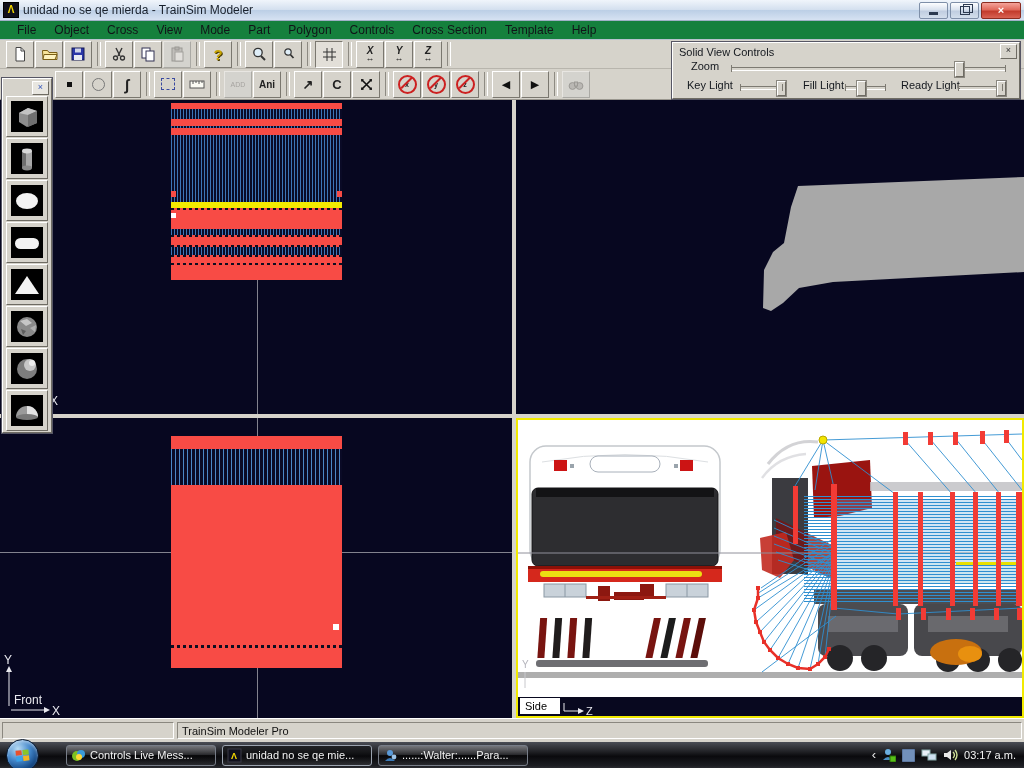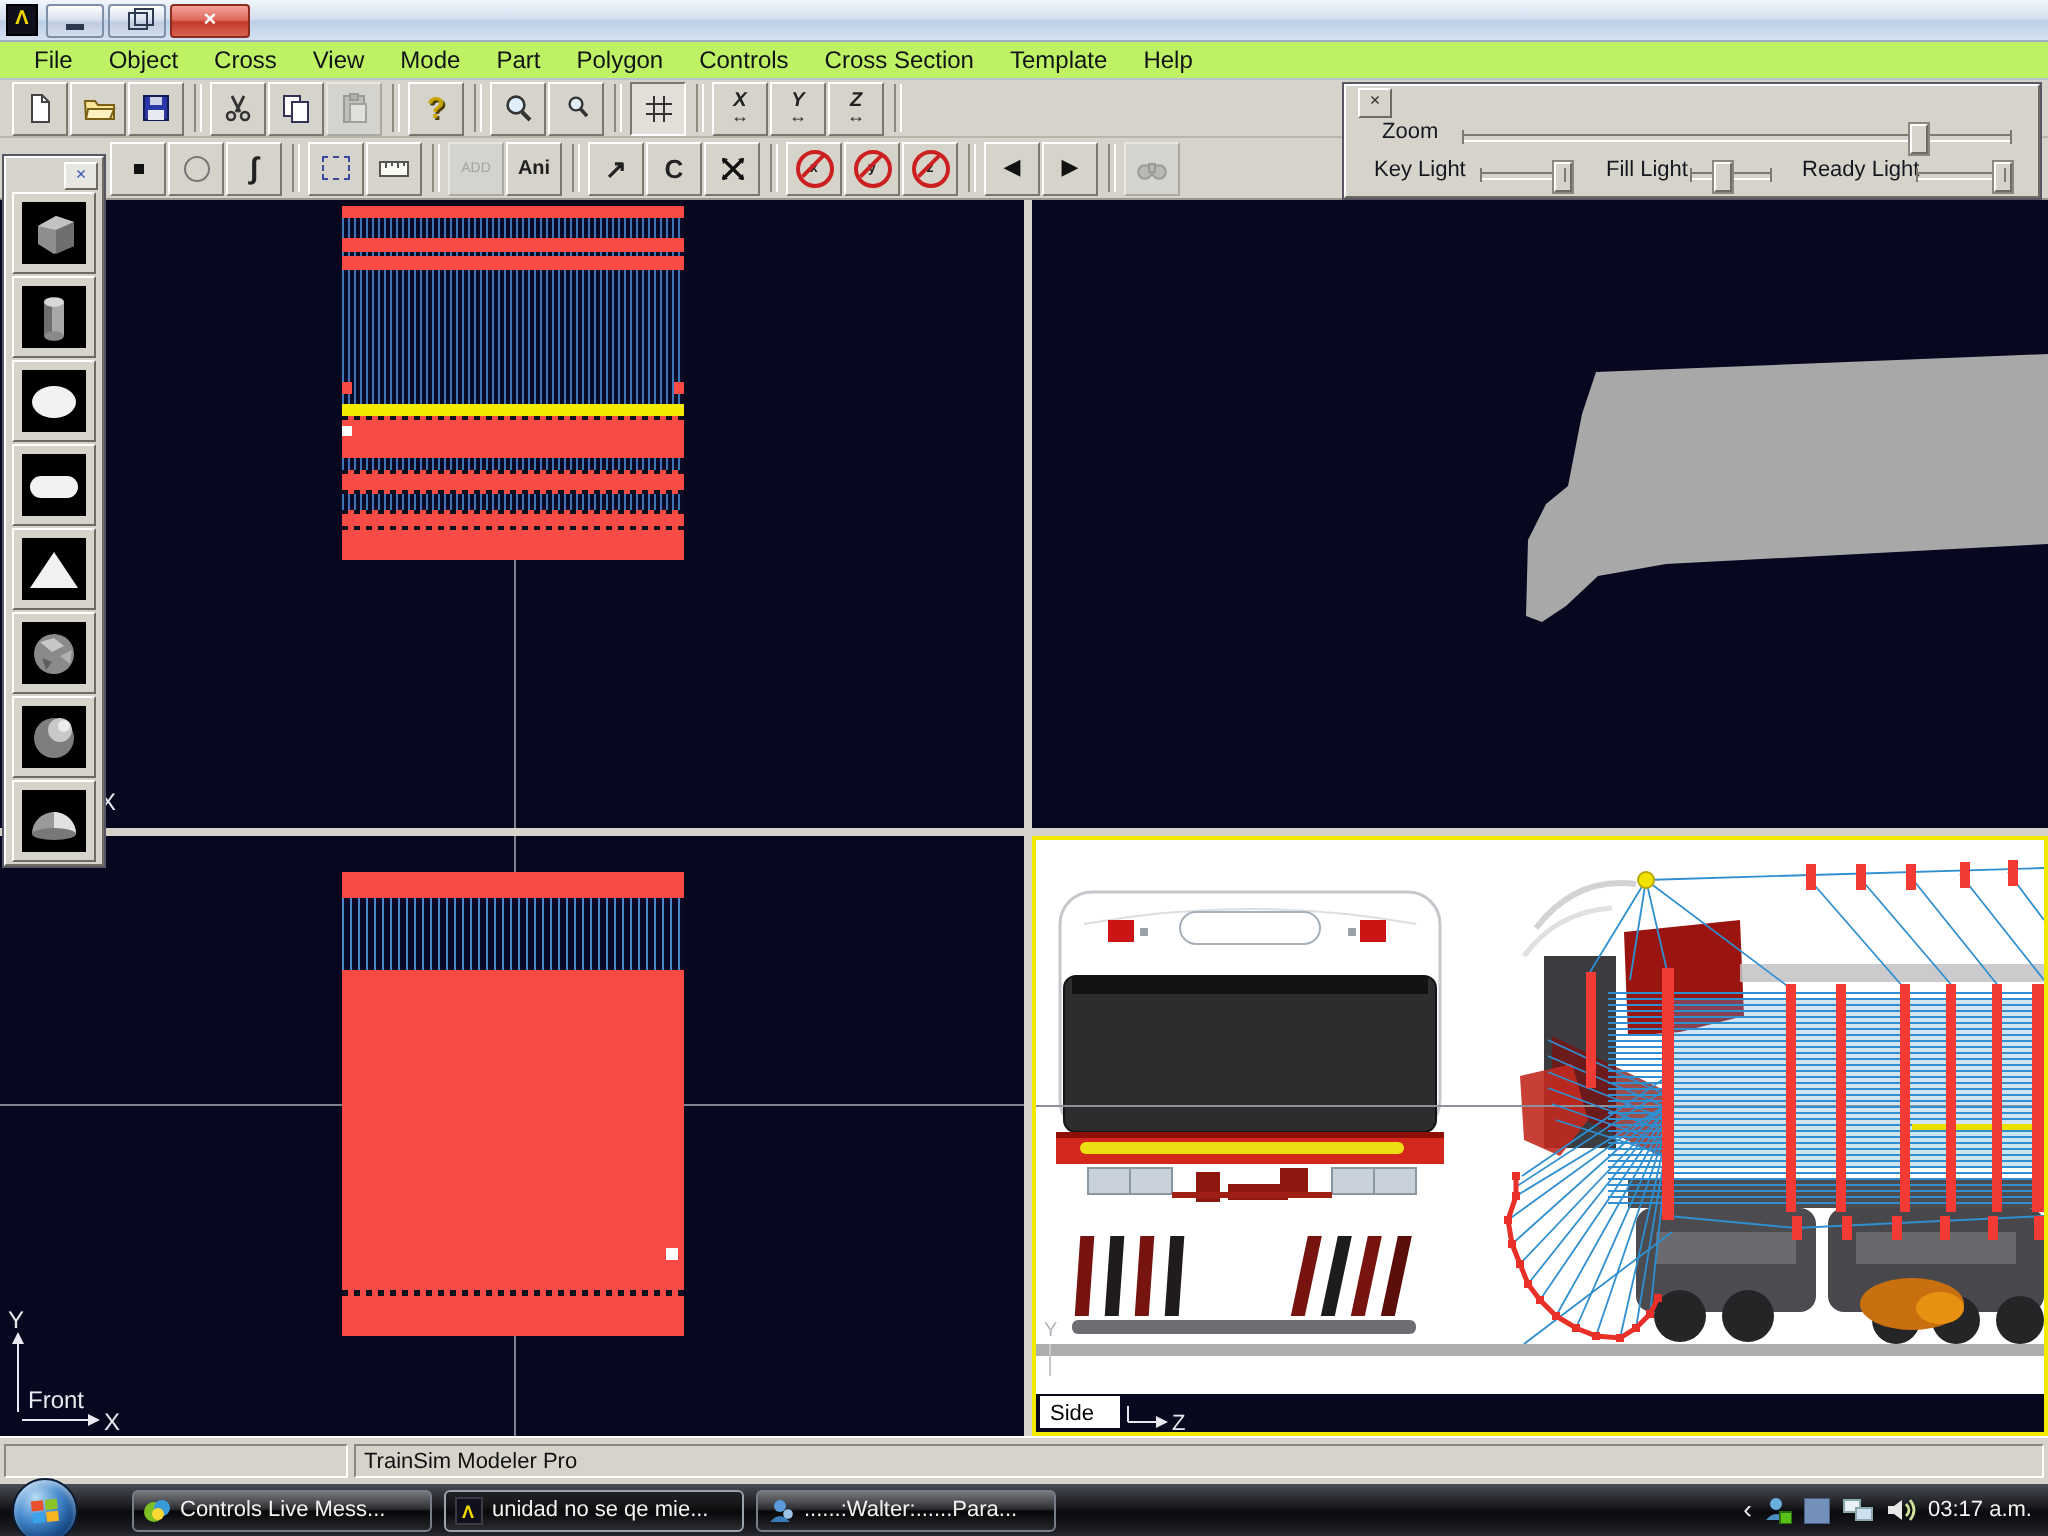--- a/index.html
+++ b/index.html
@@ -14,21 +14,21 @@
   .title-text{font-size:12px;color:#18202c;flex:1;white-space:nowrap}
   .caption-btns{display:flex;gap:2px;margin-right:3px}
   .cap{width:27px;height:15px;border:1px solid #7e8fa8;border-radius:2px;
     background:linear-gradient(#fdfeff,#d9e2ee 45%,#c0cde0 55%,#d3deec);
     display:flex;align-items:center;justify-content:center}
   .cap.close{width:38px;background:linear-gradient(#f4a39a,#e06a5c 45%,#c23b2c 55%,#d96253);border-color:#8c2c20;
     color:#fff;font-size:11px;font-weight:bold;line-height:11px}
   .min-glyph{width:9px;height:3px;background:#2c3a50;margin-top:6px}
   .restore-glyph{width:8px;height:7px;border:1px solid #2c3a50;background:transparent;position:relative}
   .restore-glyph:before{content:"";position:absolute;left:2px;top:-3px;width:8px;height:7px;border:1px solid #2c3a50}
-  .menubar{position:absolute;left:0;top:20px;width:1024px;height:20px;background:#bef264;
+  .menubar{position:absolute;left:0;top:20px;width:1024px;height:20px;background:#15803d;
     border-bottom:1px solid #b8c2cf;display:flex;align-items:center;padding-left:8px;box-sizing:border-box;z-index:49}
   .menu-item{font-size:12px;color:#101418;padding:2px 9px;cursor:default}
   
   .toolbar{position:absolute;left:0;width:1024px;background:#d6d3cb;display:flex;align-items:center;z-index:40}
   .tb-row1{top:40px;height:29px;border-bottom:1px solid #b8b5ad;padding-left:6px;box-sizing:border-box}
   .tb-row2{top:69px;height:31px;border-bottom:1px solid #9a978f;padding-left:55px;box-sizing:border-box}
   .tb{width:26px;height:25px;border:1px solid;border-color:#ffffff #7a776f #7a776f #ffffff;background:#d6d3cb;
      display:flex;align-items:center;justify-content:center;margin-right:1px;position:relative;font-size:12px;color:#222}
   .tb.pressed{border-color:#7a776f #ffffff #ffffff #7a776f;background:#e2dfd8}
   .tb.disabled{opacity:.45;filter:grayscale(1)}
@@ -104,20 +104,21 @@
   .tray{margin-left:auto;display:flex;align-items:center;gap:6px;padding-right:8px;color:#fff}
   .chev{font-size:13px;color:#e8e8e8;line-height:12px}
   .clock{font-size:11px;color:#f4f4f4}
   svg{display:block}
 </style>
 </head>
 <body>
 
 <div class="titlebar">
   <div class="app-ico">Λ</div>
+  <div class="title-text">unidad no se qe mierda - TrainSim Modeler</div>
   <div class="caption-btns">
     <div class="cap">
         <span class="min-glyph"></span>
       </div>
     <div class="cap">
         <span class="restore-glyph"></span>
       </div>
     <div class="cap close">
         <span>×</span>
       </div>
@@ -286,20 +287,21 @@
     <svg width="16" height="13">
         <circle cx="4.5" cy="8" r="3.4" fill="#999" stroke="#555"></circle>
         <circle cx="11.5" cy="8" r="3.4" fill="#999" stroke="#555"></circle>
         <rect x="6.5" y="4" width="3" height="4" fill="#999" stroke="#555"></rect>
       </svg>
   </div>
 </div>
 
 <div class="palette">
   <div class="pal-title">
+    <span class="txt">Solid View Controls</span>
     <span class="pal-close">×</span>
   </div>
   <span class="pal-label" style="left:18px;top:17px">Zoom</span>
   <div class="slider-track" style="left:58px;top:24px;width:275px">
     <span class="thumb" style="left:224px"></span>
   </div>
   <span class="pal-label" style="left:14px;top:36px">Key Light</span>
   <div class="slider-track" style="left:67px;top:43px;width:43px">
     <span class="thumb" style="left:37px"></span>
   </div>

